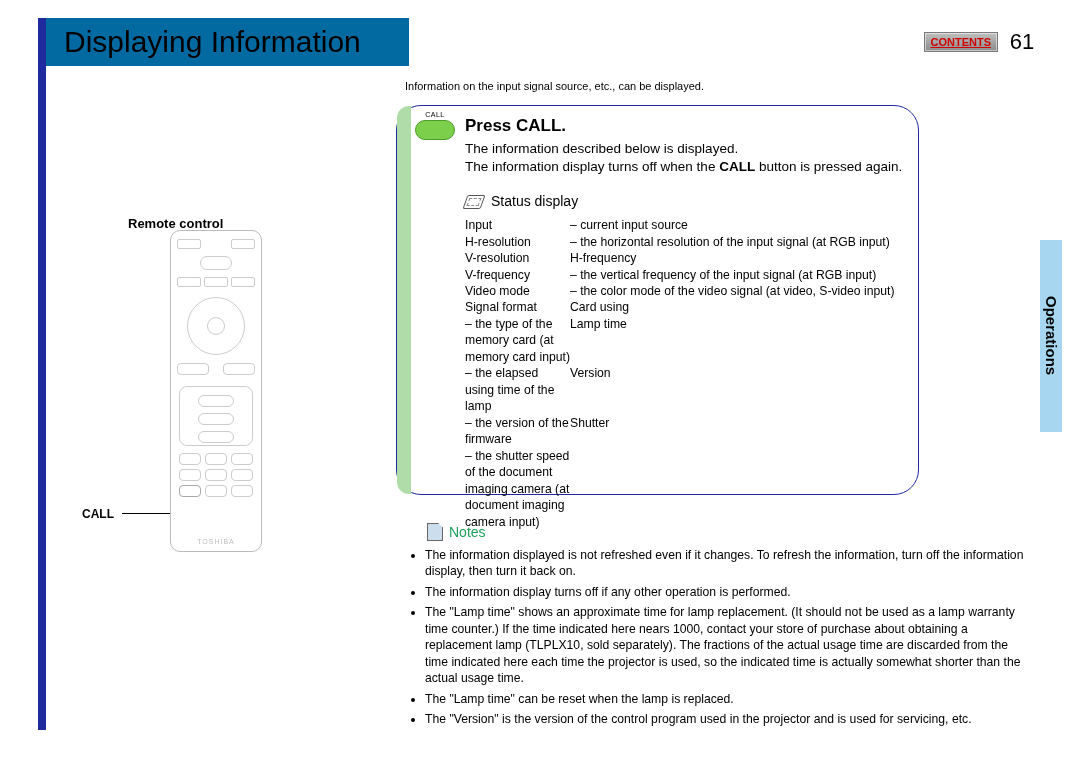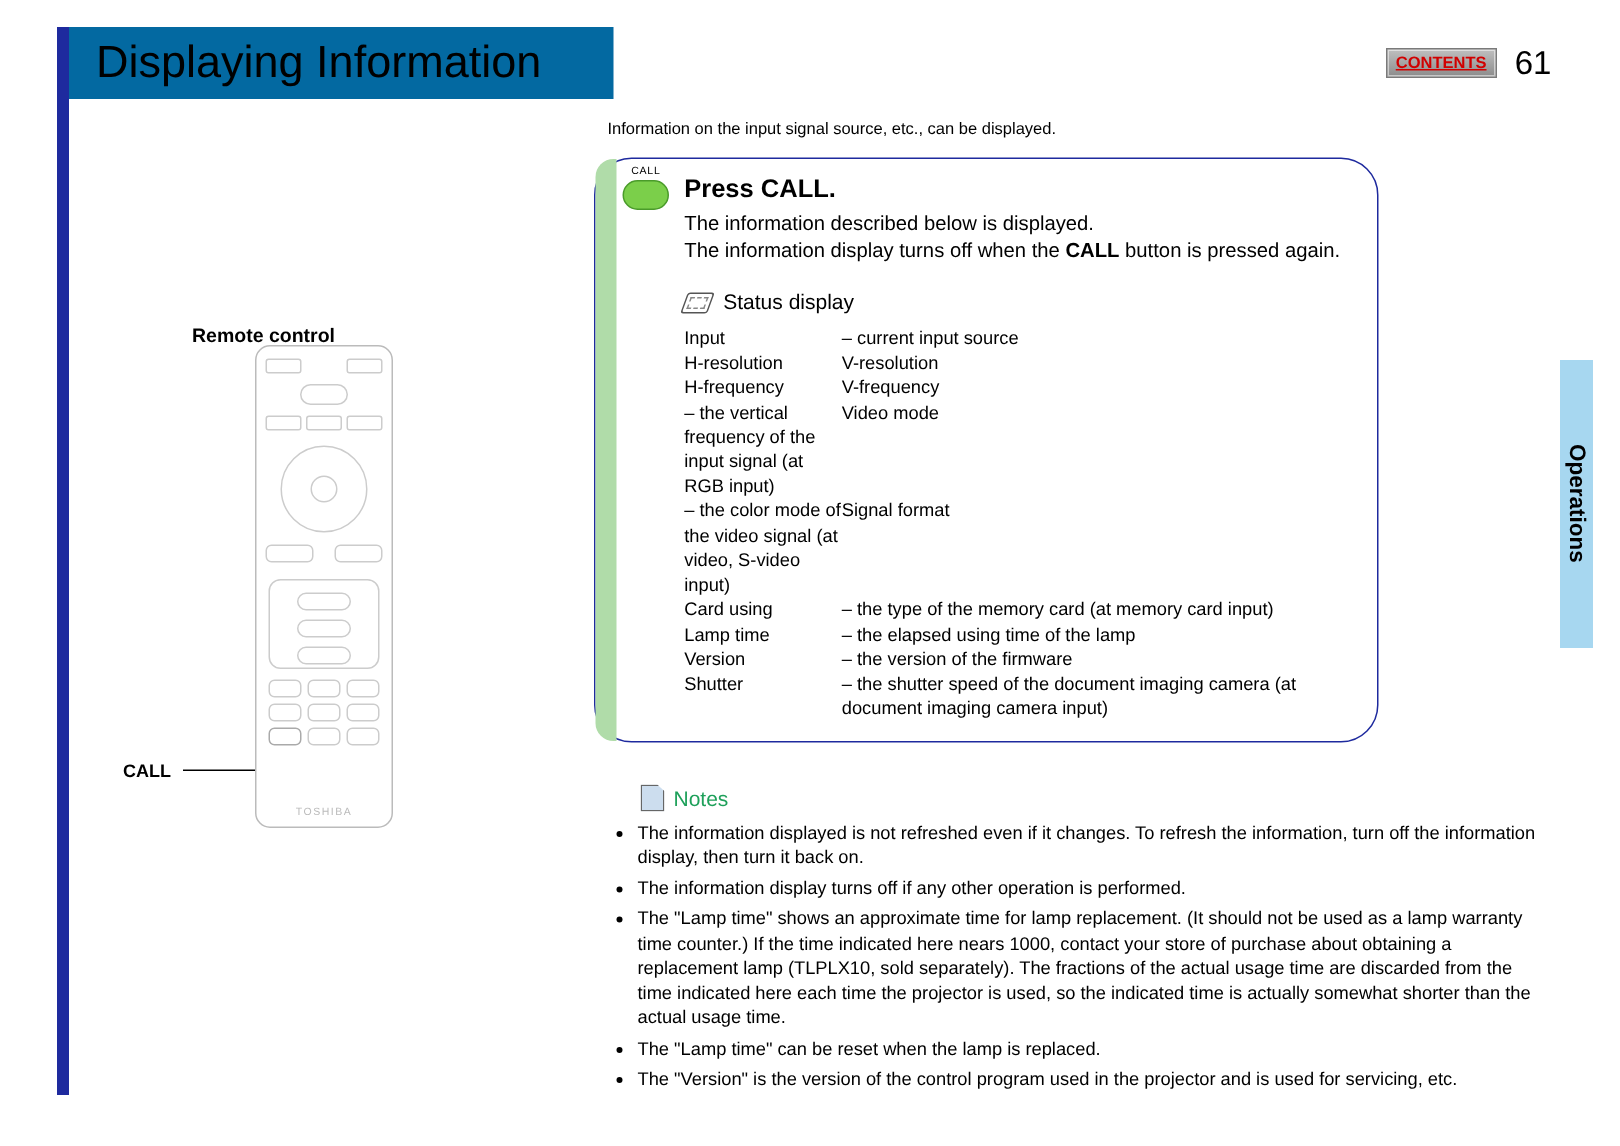--- a/index.html
+++ b/index.html
@@ -203,20 +203,21 @@
              <span>The information display turns off when the </span><b>CALL</b><span> button is pressed again.</span>
            </div>
            <div class="status-row">
               <span class="square-icon"></span>
               <span style="font-size:14px;">Status display</span>
            </div>
            <div class="status-list" id="status-grid">
             <div>Input</div>
             <div>– current input source</div>
             <div>H-resolution</div>
+            <div>– the horizontal resolution of the input signal (at RGB input)</div>
             <div>V-resolution</div>
             <div>H-frequency</div>
             <div>V-frequency</div>
             <div>– the vertical frequency of the input signal (at RGB input)</div>
             <div>Video mode</div>
             <div>– the color mode of the video signal (at video, S-video input)</div>
             <div>Signal format</div>
             <div>Card using</div>
             <div>– the type of the memory card (at memory card input)</div>
             <div>Lamp time</div>

